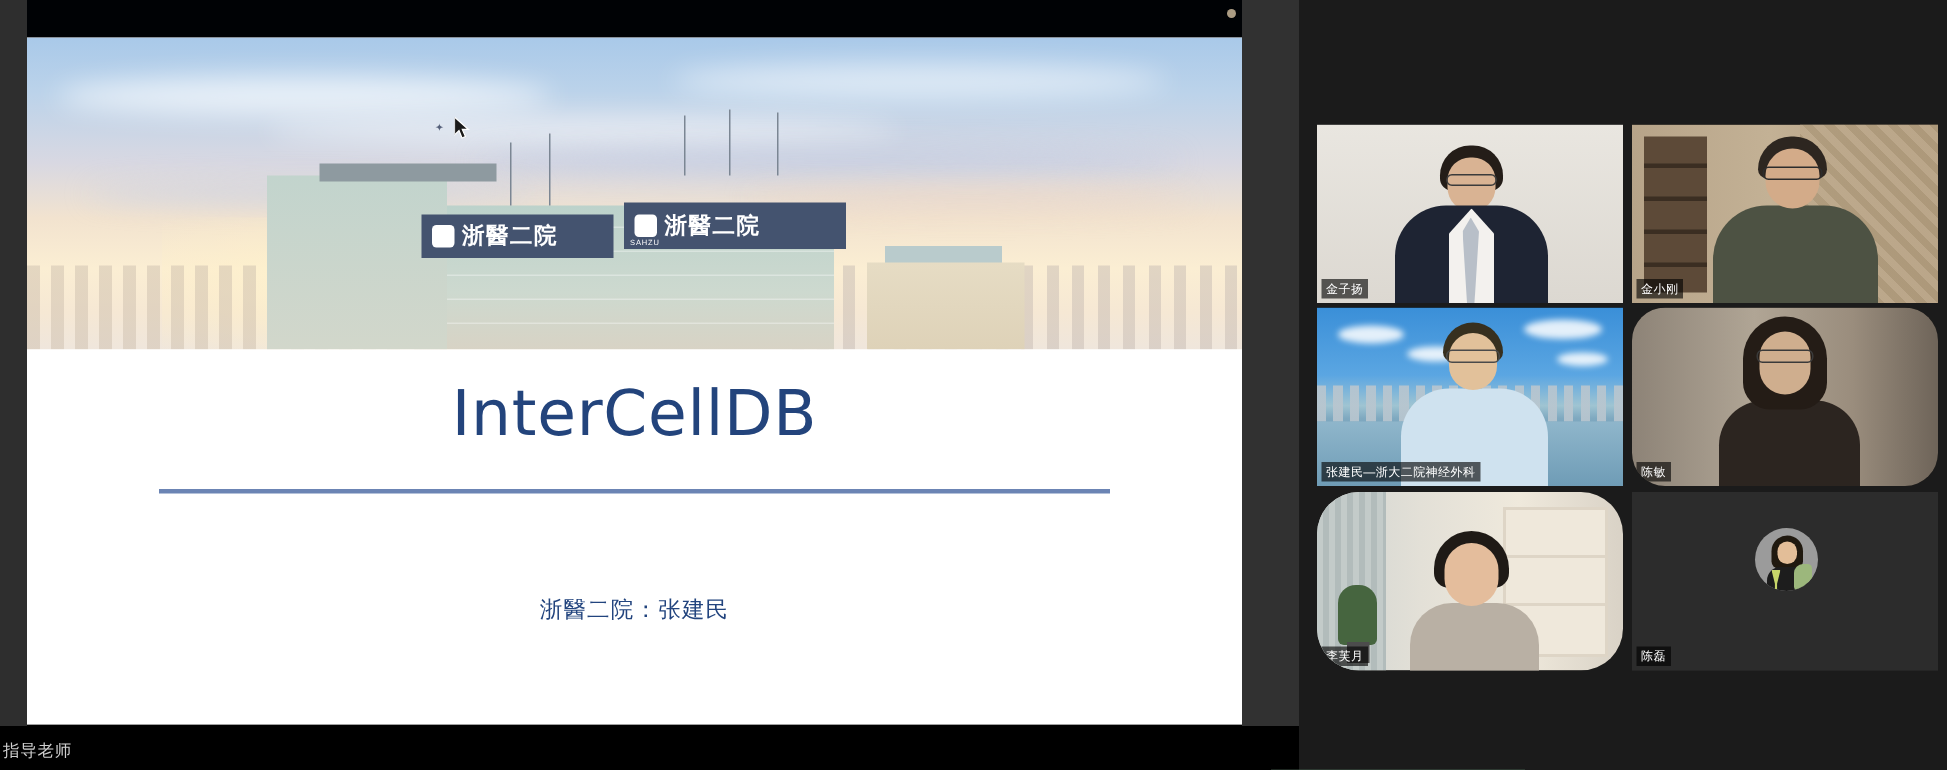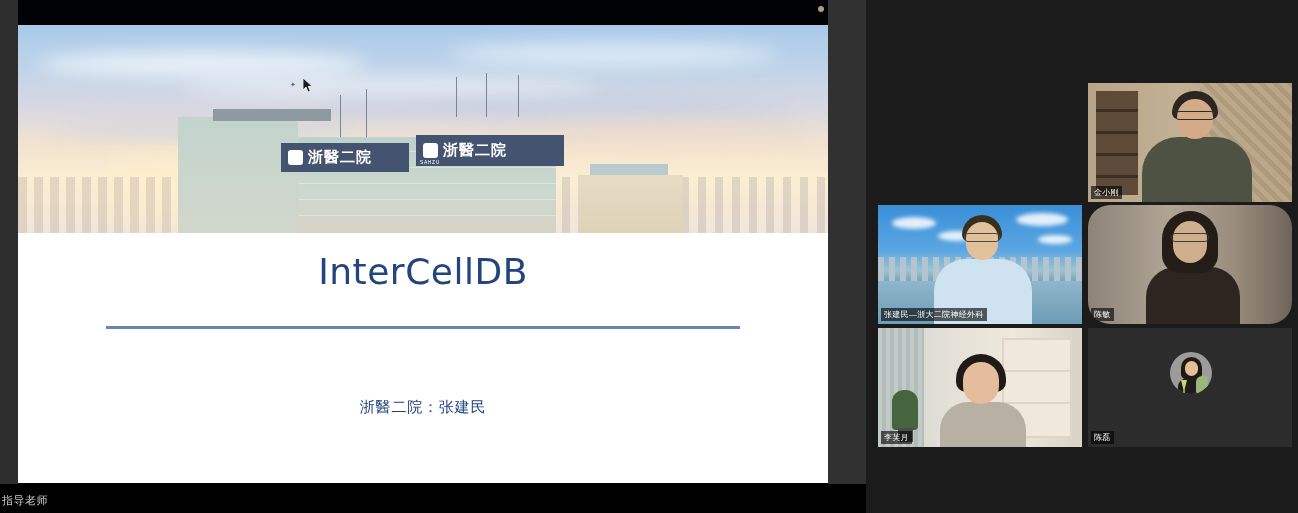--- a/index.html
+++ b/index.html
@@ -68,21 +68,21 @@
   #bldg2-cap { position: absolute; left: 572px; top: 139px; width: 78px; height: 13px; background: #b9cbcc; }
   .bird { position: absolute; left: 272px; top: 56px; color: #55607a; font-size: 7px; }
 
   
   #slide-cursor { position: absolute; left: 285px; top: 53px; width: 0; height: 0; }
   #slide-cursor svg { display: block; }
 
   
   #slide-body { position: relative; width: 810px; height: 250px; background: #fff; }
   #slide-title { position: absolute; left: 0; right: 0; top: 18px; text-align: center;
-    font-size: 36px; font-weight: 400; color: #23447c; letter-spacing: .5px;
+    font-size: 42px; font-weight: 400; color: #23447c; letter-spacing: .5px;
     font-family: "DejaVu Sans", "Liberation Sans", sans-serif; }
   #title-rule { position: absolute; left: 88px; top: 93px; width: 634px; height: 3px;
     background: #6b84b4; }
   #slide-subtitle { position: absolute; left: 0; right: 0; top: 108px; text-align: center;
     font-size: 21px; color: #22447e; letter-spacing: 1px; }
   #slide-presenter { position: absolute; left: 0; right: 0; top: 163px; text-align: center;
     font-size: 15px; color: #22447e; line-height: 21px; letter-spacing: .8px; }
 
   
   #share-status { position: absolute; left: 0; top: 484px; width: 866px; height: 29px; background: #000; }
@@ -152,21 +152,21 @@
   .p4-hair { position: absolute; left: 74px; top: 6px; width: 56px; height: 62px;
     border-radius: 28px 28px 18px 18px; background: #241c16; }
   .p4-face { position: absolute; left: 85px; top: 16px; width: 34px; height: 42px;
     border-radius: 17px; background: #cfae8e; }
   .p4-glasses { position: absolute; left: 83px; top: 28px; width: 38px; height: 9px;
     border: 1px solid #3a3a3a; border-radius: 4px; }
   .p4-body { position: absolute; left: 58px; top: 62px; width: 94px; height: 58px;
     background: #2c2520; border-radius: 30px 30px 0 0; }
 
   
-  #t5 { left: 12px; top: 328px; }
+  #t5 { left: 12px; top: 328px; border-radius: 28px; }
   #t5 .tile-v { background: linear-gradient(to right,#cfd4d1 0%,#e3e0d7 34%,#efe9dc 66%,#d9d2c6 100%); }
   .p5-curtain { position: absolute; left: 0; top: 0; width: 46px; height: 119px;
     background: repeating-linear-gradient(90deg,#c3cbc9 0 4px,#b2bcbb 4px 8px); }
   .p5-shelfbox { position: absolute; right: 10px; top: 10px; width: 70px; height: 100px;
     background: #efe8db; border: 2px solid #ded5c6; }
   .p5-shelfbox i { position: absolute; left: 0; width: 66px; height: 2px; background: #ded5c6; display: block; }
   .p5-plant { position: absolute; left: 14px; top: 62px; width: 26px; height: 40px;
     border-radius: 12px 12px 4px 4px; background: #46653f; }
   .p5-pot { position: absolute; left: 20px; top: 100px; width: 15px; height: 14px; background: #4c4c4c; }
   .p5-hair { position: absolute; left: 78px; top: 26px; width: 50px; height: 38px;
@@ -263,20 +263,31 @@
         </div>
       </div>
     </div>
 
     <div id="share-status"></div>
     <div id="share-status-text">指导老师</div>
   </div>
 
   <div id="video-region">
 
+    <div class="tile" id="t1">
+      <div class="tile-v">
+        <div class="p1-hair"></div>
+          <div class="p1-face"></div>
+          <div class="p1-glasses"></div>
+        <div class="p1-body"></div>
+          <div class="p1-shirt"></div>
+          <div class="p1-tie"></div>
+      </div>
+      <div class="nametag">金子扬</div>
+    </div>
 
     <div class="tile" id="t3">
       <div class="tile-v">
         <div class="p3-cloud" style="left:14px;top:12px;width:44px;height:12px"></div>
         <div class="p3-cloud" style="left:138px;top:8px;width:52px;height:13px"></div>
         <div class="p3-cloud" style="left:60px;top:26px;width:38px;height:10px"></div>
         <div class="p3-cloud" style="left:160px;top:30px;width:34px;height:9px"></div>
         <div class="p3-city"></div>
         <div class="p3-water"></div>
         <div class="p3-body"></div>

